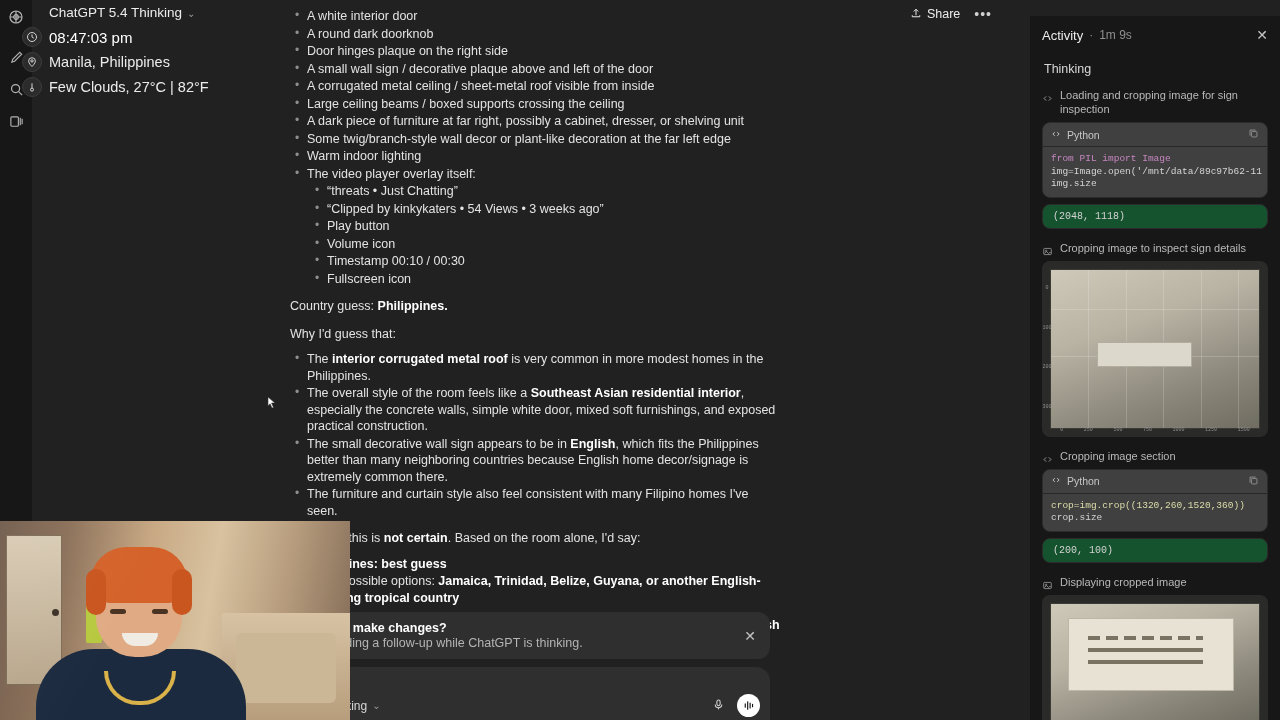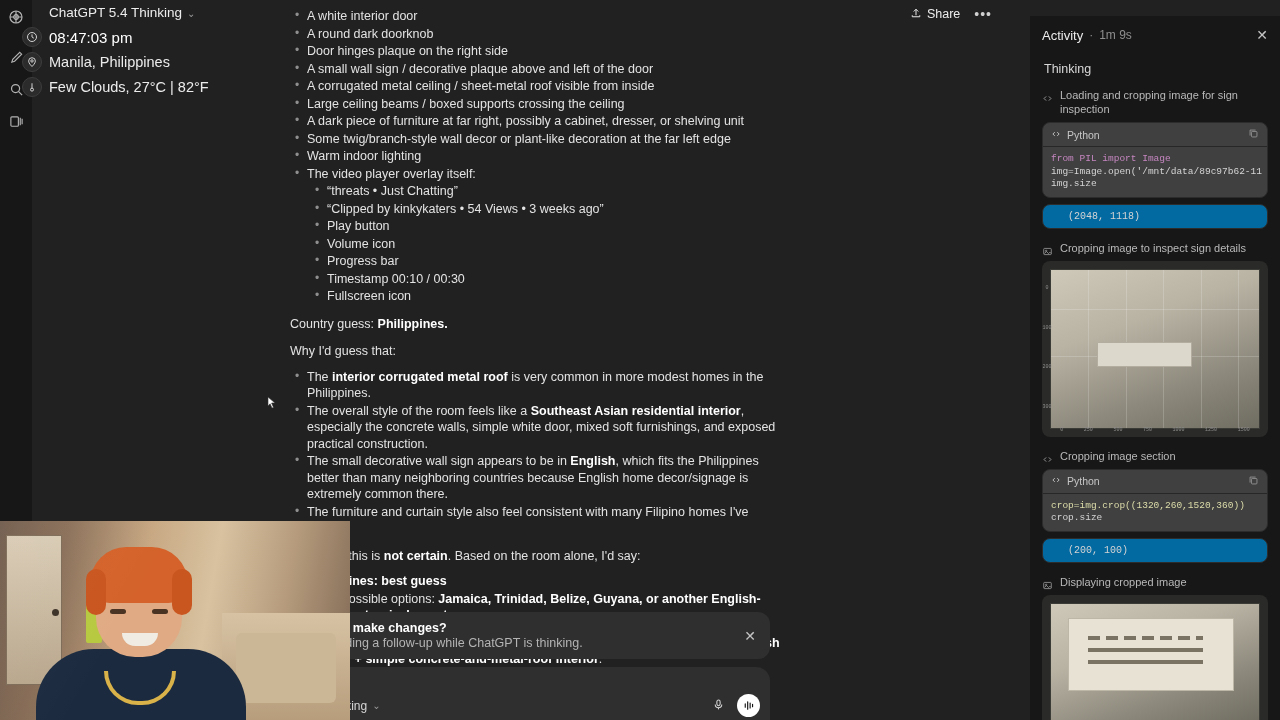--- a/index.html
+++ b/index.html
@@ -135,22 +135,22 @@
   }
   .code-copy { margin-left: auto; color: #9a9a9a; }
   .code-body {
     padding: 6px 8px; font-family: "Liberation Mono", monospace;
     font-size: 9.5px; line-height: 12.5px; white-space: pre; color: #d4d4d4;
     overflow: hidden;
   }
   .kw { color: #c586c0; }
   .fn { color: #dcdcaa; }
   .out-card {
-    background: #0369a1; border: 1px solid #2c2c2c; border-radius: 8px;
-    padding: 6px 25px; margin-top: 6px;
+    background: #14532d; border: 1px solid #2c2c2c; border-radius: 8px;
+    padding: 6px 10px; margin-top: 6px;
     font-family: "Liberation Mono", monospace; font-size: 10px; color: #d4d4d4;
   }
   .img-card {
     margin-top: 6px; border-radius: 8px; overflow: hidden;
     background: #2a2a28; padding: 8px; position: relative;
   }
   .img-inner {
     position: relative; height: 160px; border: 1px solid #3a3a36;
     background: linear-gradient(160deg,#cfc9ba 0%,#b9b3a4 35%,#8e8a7d 70%,#6f6c61 100%);
     overflow: hidden;
@@ -347,21 +347,20 @@
       <li>A dark piece of furniture at far right, possibly a cabinet, dresser, or shelving unit</li>
       <li>Some twig/branch-style wall decor or plant-like decoration at the far left edge</li>
       <li>Warm indoor lighting</li>
       <li>
         <span>The video player overlay itself:</span>
         <ul>
           <li>“threats • Just Chatting”</li>
           <li>“Clipped by kinkykaters • 54 Views • 3 weeks ago”</li>
           <li>Play button</li>
           <li>Volume icon</li>
-          <li>Progress bar</li>
           <li>Timestamp 00:10 / 00:30</li>
           <li>Fullscreen icon</li>
         </ul>
       </li>
     </ul>
 
     <p>
       <span>Country guess: </span><span class="b">Philippines.</span>
     </p>
 

